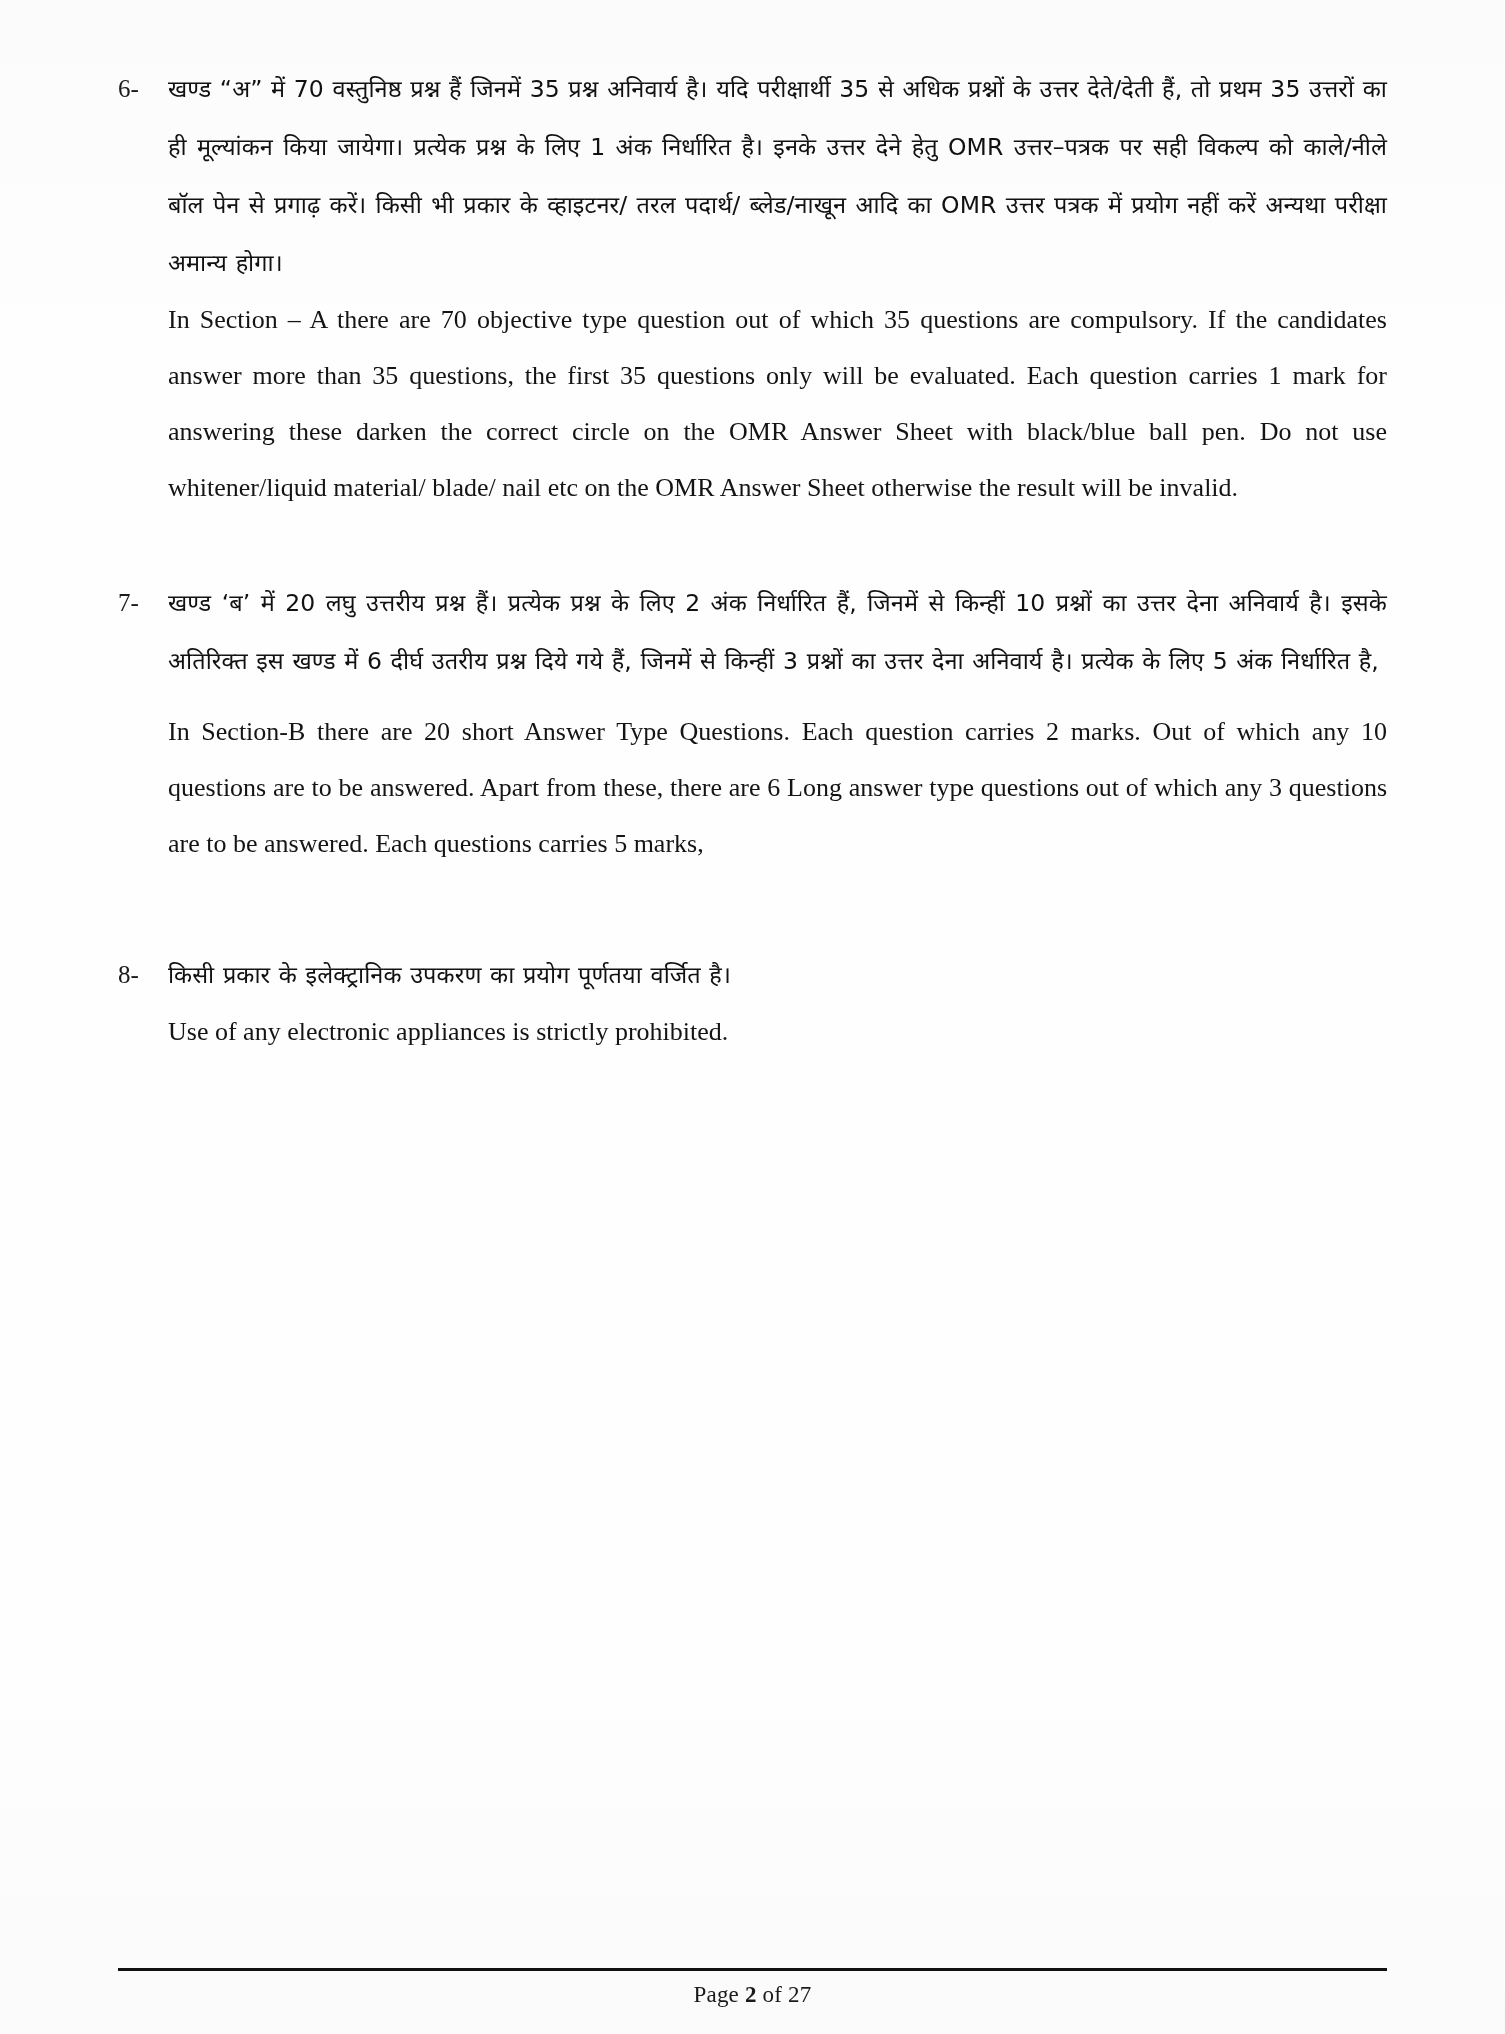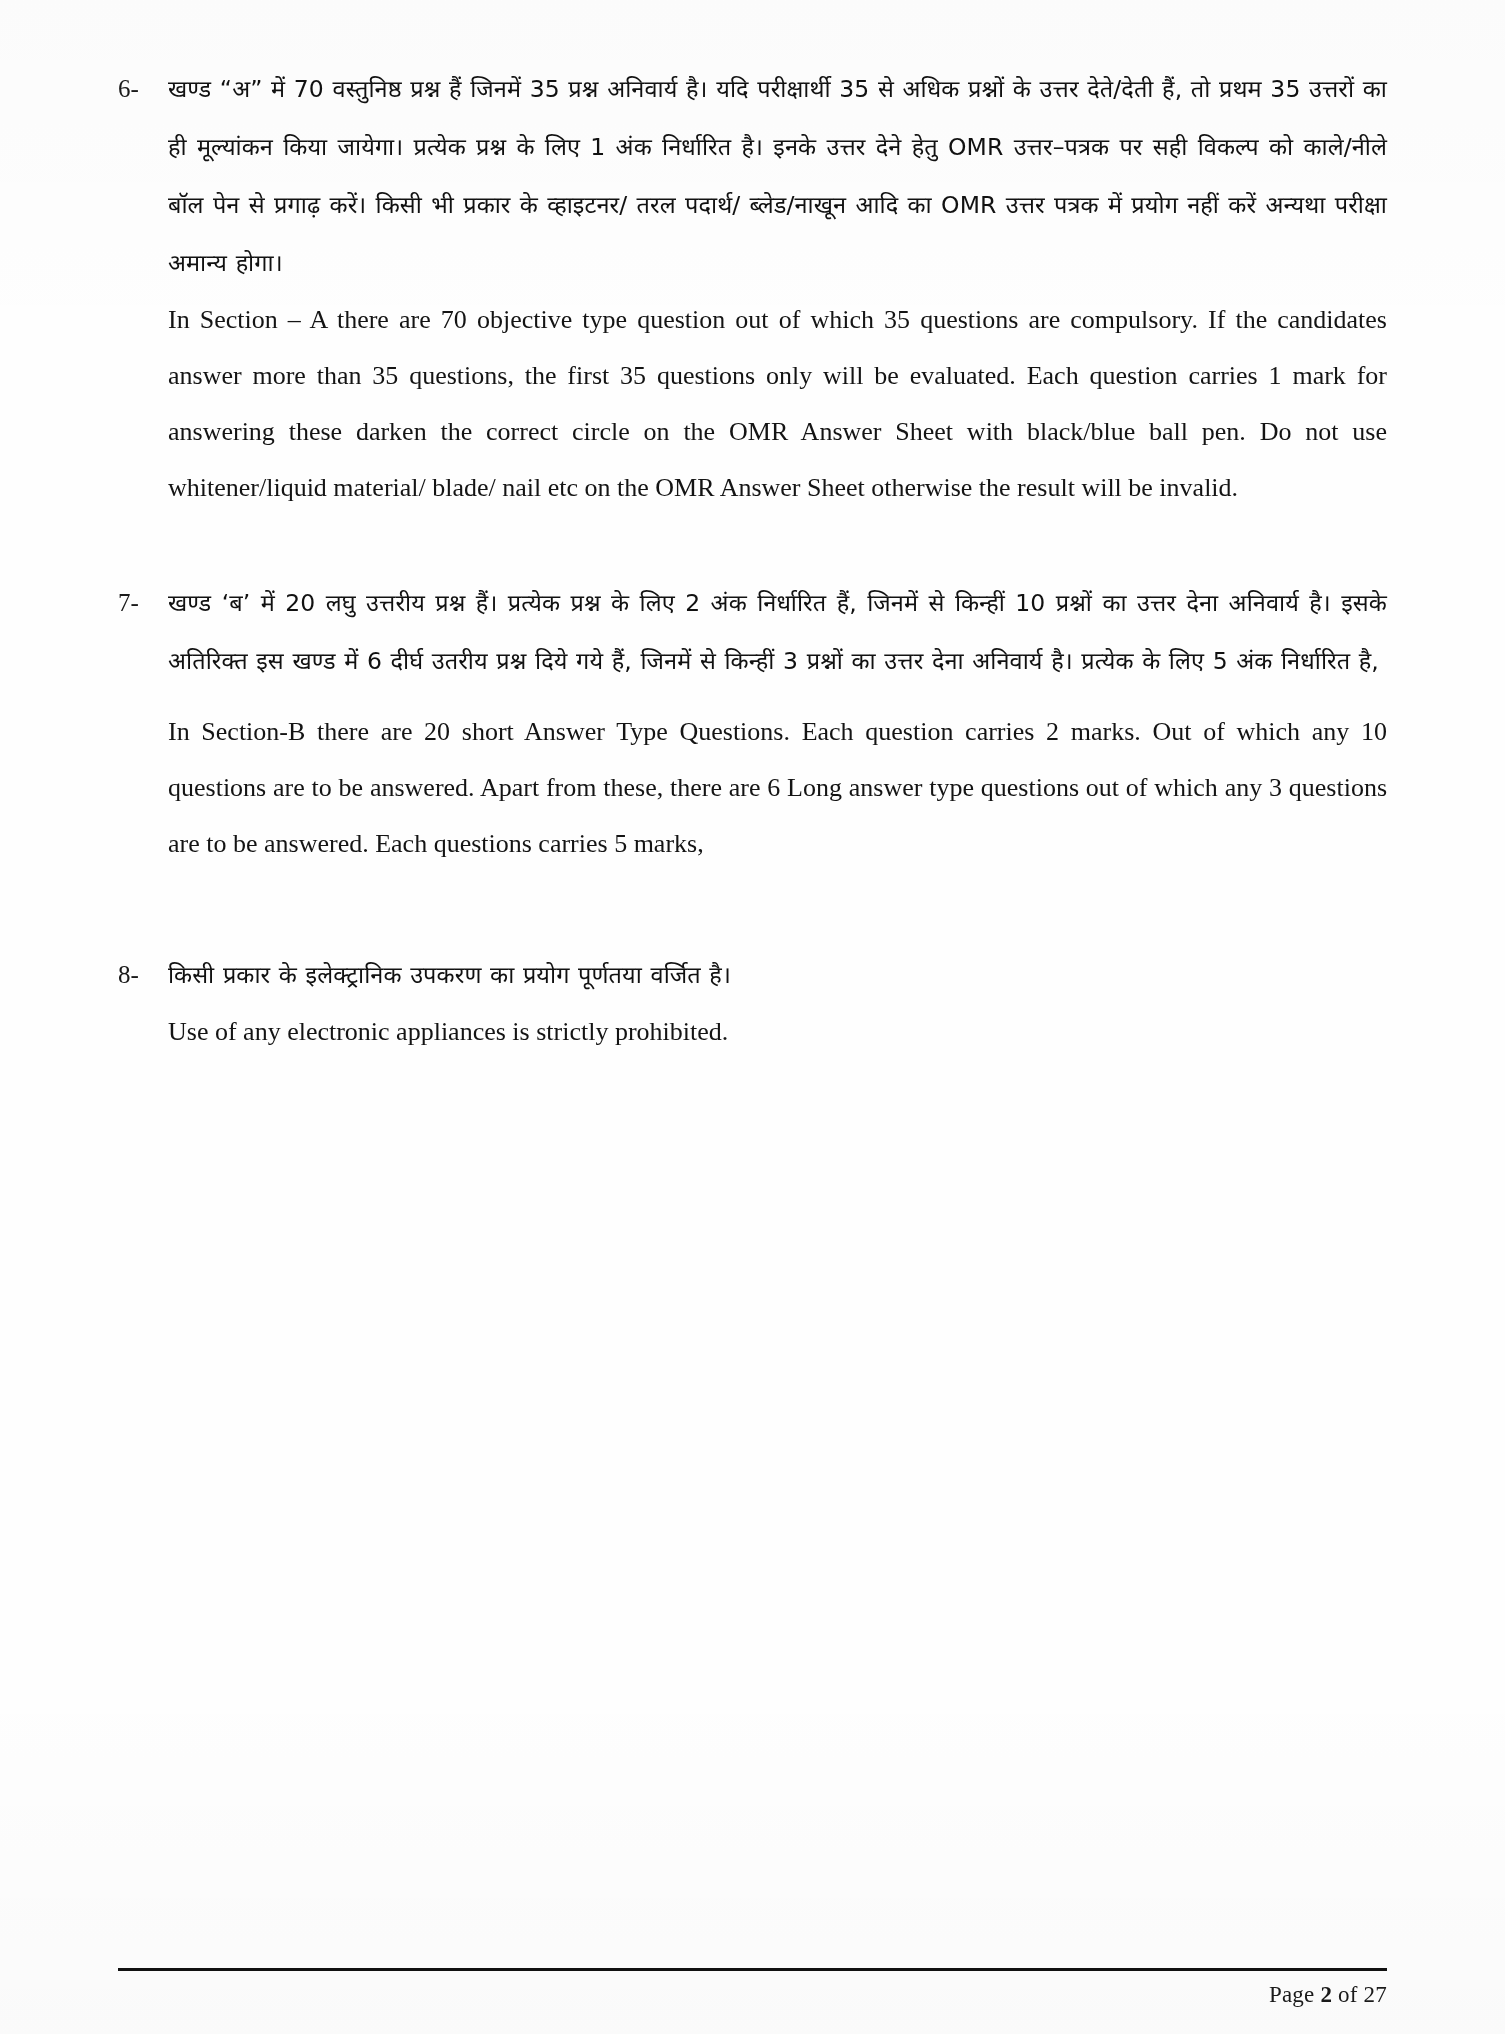--- a/index.html
+++ b/index.html
@@ -89,21 +89,21 @@
     right: 118px;
     bottom: 26px;
   }
   .footer-rule {
     height: 3px;
     background: #111;
     width: 100%;
   }
   .footer-text {
     margin-top: 11px;
-    text-align: right;
+    text-align: center;
     font-family: "Liberation Serif", serif;
     font-size: 23px;
     color: #1a1a1a;
     letter-spacing: 0.2px;
   }
   .footer-text b {
     font-weight: bold;
   }
 
   

